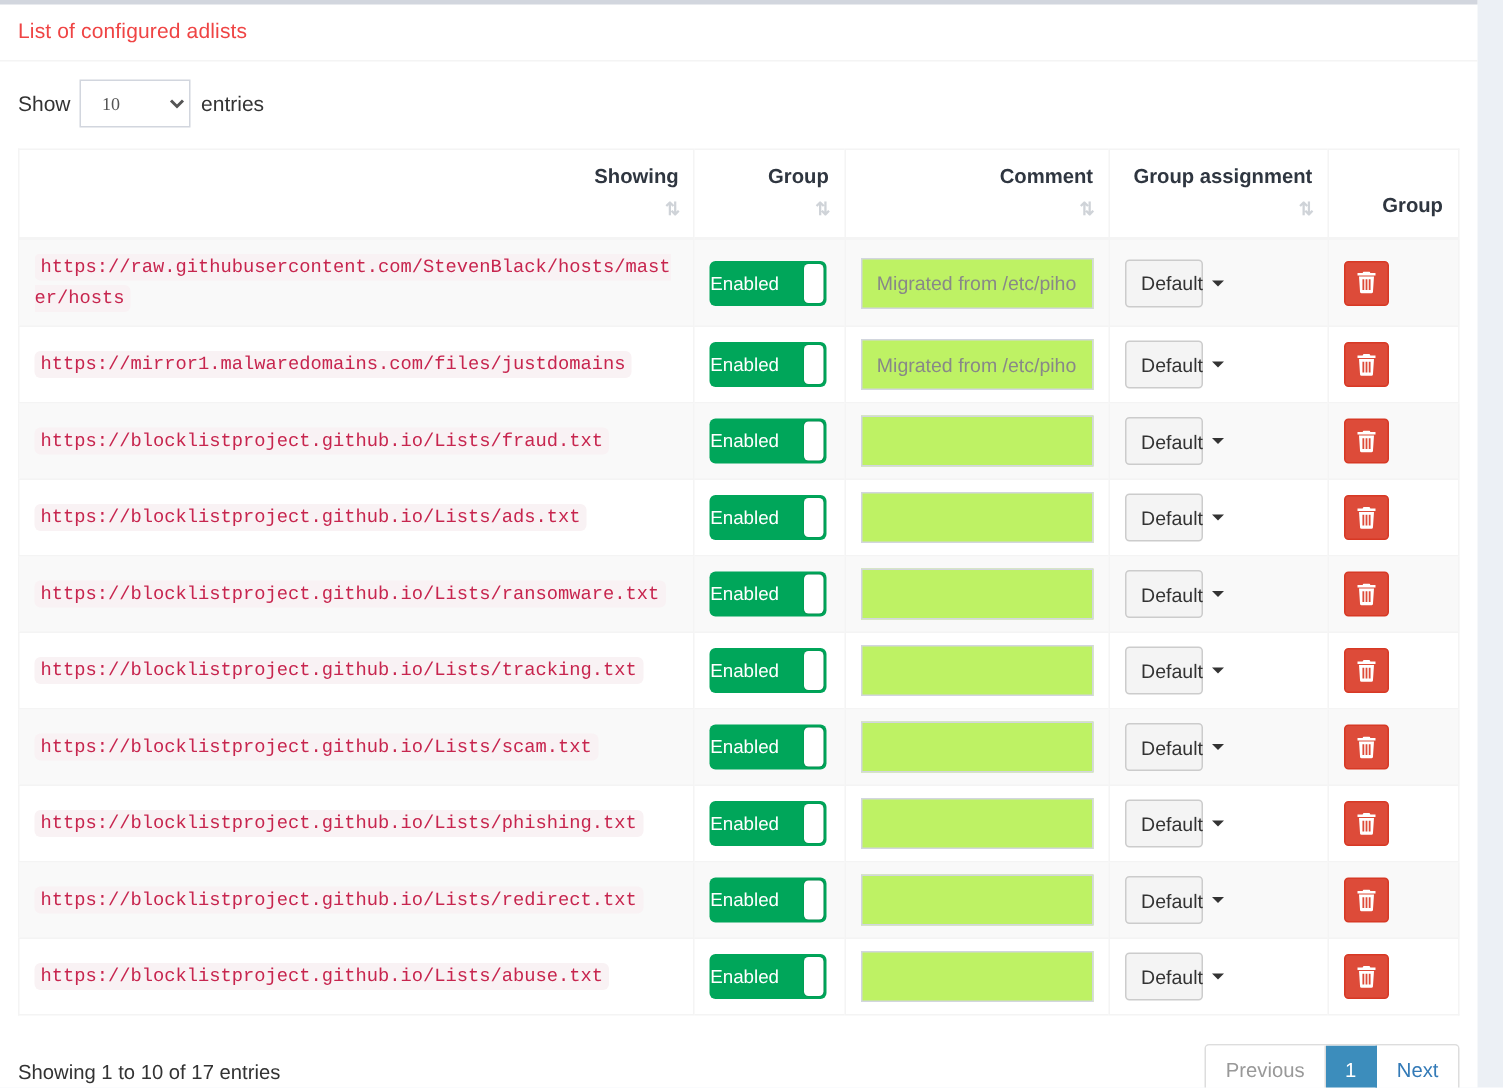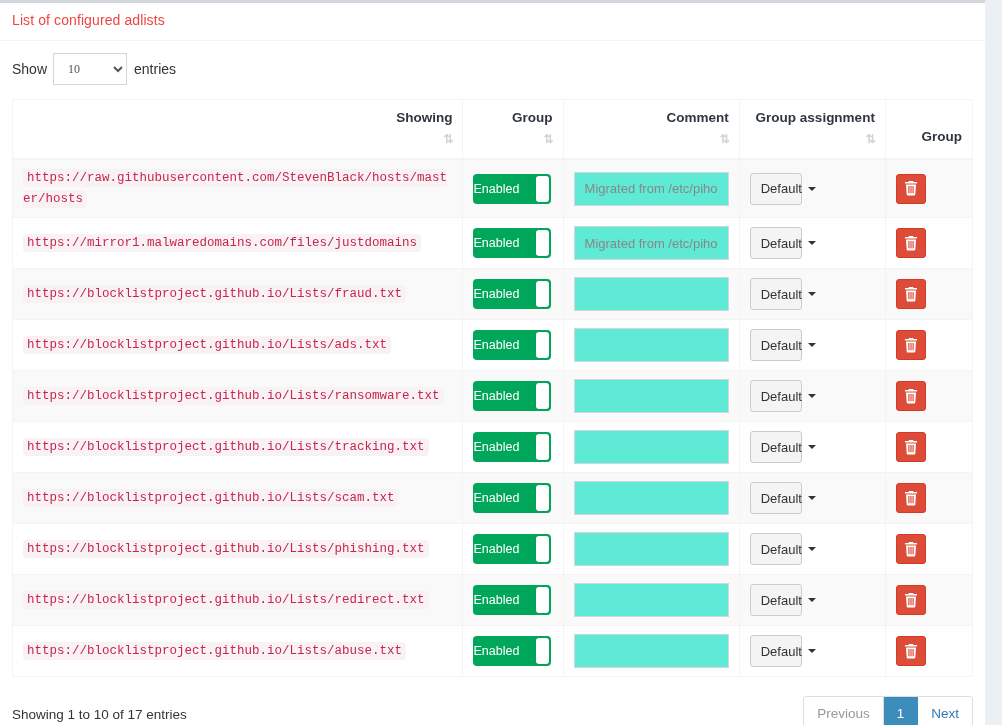--- a/index.html
+++ b/index.html
@@ -196,21 +196,21 @@
     border-radius: 3px;
     box-shadow: 0 0 1px rgba(0,0,0,.25);
   }
 
   
   input.comment-input {
     width: 100%;
     height: 34px;
     box-sizing: border-box;
     border: 1px solid #d2d6de;
-    background: #5eead4;
+    background: #bef264;
     padding: 4px 10px;
     font-family: "Liberation Sans", sans-serif;
     font-size: 13px;
     color: #777;
     border-radius: 0;
   }
   input.comment-input::placeholder { color: #888; opacity: 1; }
 
   
   .group-btn {

